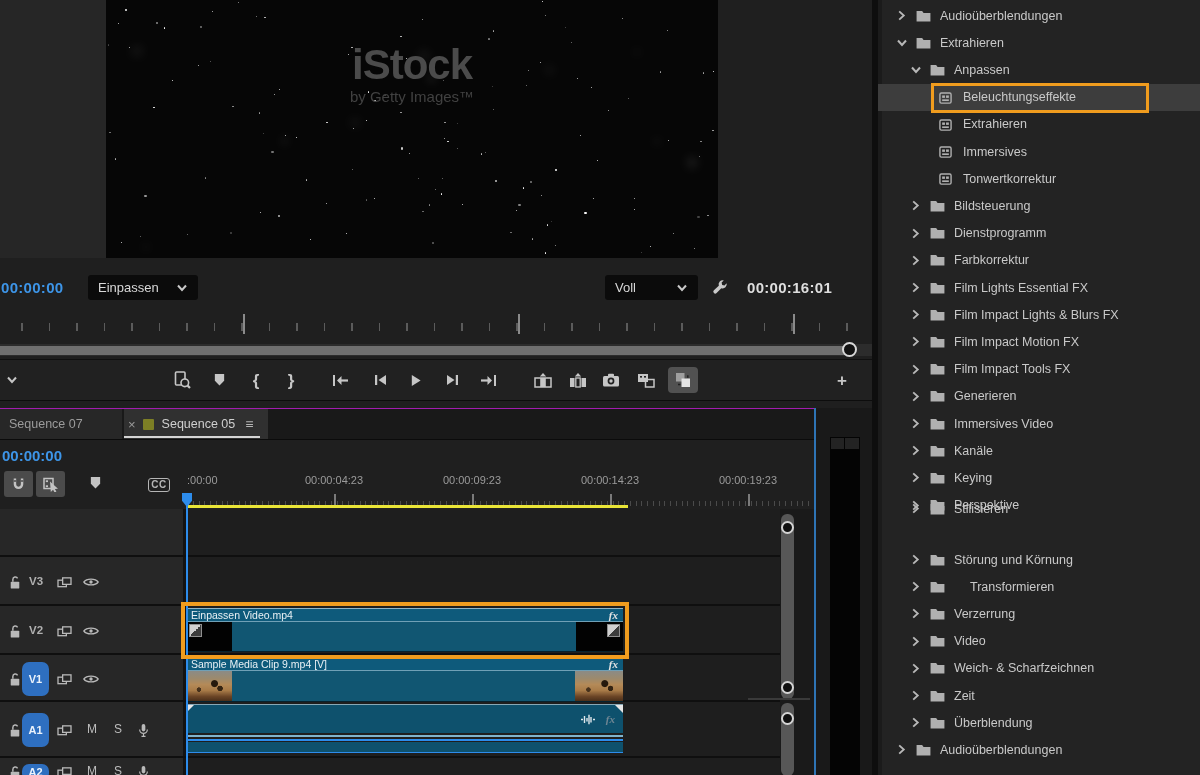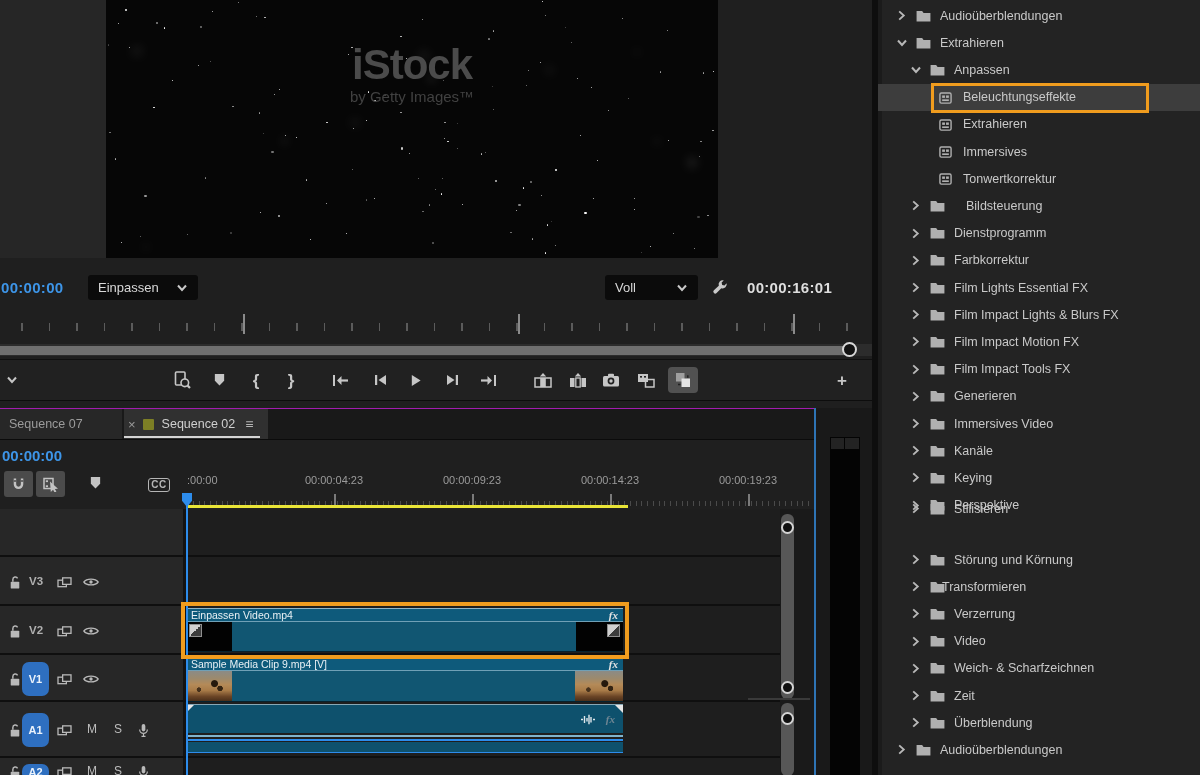--- a/index.html
+++ b/index.html
@@ -491,21 +491,21 @@
   <div id="divider-v"></div>
 
   <div id="timeline">
     <div id="tabbar">
       <div class="tab inactive">
         <span>Sequence 07</span>
       </div>
       <div class="tab active">
         <span class="tab-close">×</span>
         <span class="tab-square"></span>
-        <span class="tab-label">Sequence 02</span>
+        <span class="tab-label">Sequence 05</span>
         <span class="tab-menu">≡</span>
       </div>
       <div id="tab-underline"></div>
     </div>
 
     <div id="tl-tc">00:00:00</div>
     <div id="tl-tools">
         <div class="tool btn" style="left: 4px; top: 62px;">
           <span>
             <svg width="15" height="15" viewBox="0 0 16 16">
@@ -931,21 +931,21 @@
           <div class="echev" style="left: 32px;">
             <svg width="11" height="11" viewBox="0 0 12 12">
               <path d="M3.5 1.5L8.5 6l-5 4.5" fill="none" stroke="currentColor" stroke-width="2"></path>
             </svg>
           </div>
           <div class="eico" style="left: 52px;">
             <svg width="15" height="12" viewBox="0 0 16 13">
               <path d="M.5 1h6l1.6 2.2h7.4v9.3H.5z" fill="currentColor"></path>
             </svg>
           </div>
-          <div class="elabel" style="left: 88px;">Bildsteuerung</div>
+          <div class="elabel" style="left: 76px;">Bildsteuerung</div>
         </div>
         <div class="erow" style="top: 219.6px;">
           <div class="echev" style="left: 32px;">
             <svg width="11" height="11" viewBox="0 0 12 12">
               <path d="M3.5 1.5L8.5 6l-5 4.5" fill="none" stroke="currentColor" stroke-width="2"></path>
             </svg>
           </div>
           <div class="eico" style="left: 52px;">
             <svg width="15" height="12" viewBox="0 0 16 13">
               <path d="M.5 1h6l1.6 2.2h7.4v9.3H.5z" fill="currentColor"></path>
@@ -1113,21 +1113,21 @@
           <div class="echev" style="left: 32px;">
             <svg width="11" height="11" viewBox="0 0 12 12">
               <path d="M3.5 1.5L8.5 6l-5 4.5" fill="none" stroke="currentColor" stroke-width="2"></path>
             </svg>
           </div>
           <div class="eico" style="left: 52px;">
             <svg width="15" height="12" viewBox="0 0 16 13">
               <path d="M.5 1h6l1.6 2.2h7.4v9.3H.5z" fill="currentColor"></path>
             </svg>
           </div>
-          <div class="elabel" style="left: 64px;">Transformieren</div>
+          <div class="elabel" style="left: 92px;">Transformieren</div>
         </div>
         <div class="erow" style="top: 600.4px;">
           <div class="echev" style="left: 32px;">
             <svg width="11" height="11" viewBox="0 0 12 12">
               <path d="M3.5 1.5L8.5 6l-5 4.5" fill="none" stroke="currentColor" stroke-width="2"></path>
             </svg>
           </div>
           <div class="eico" style="left: 52px;">
             <svg width="15" height="12" viewBox="0 0 16 13">
               <path d="M.5 1h6l1.6 2.2h7.4v9.3H.5z" fill="currentColor"></path>

